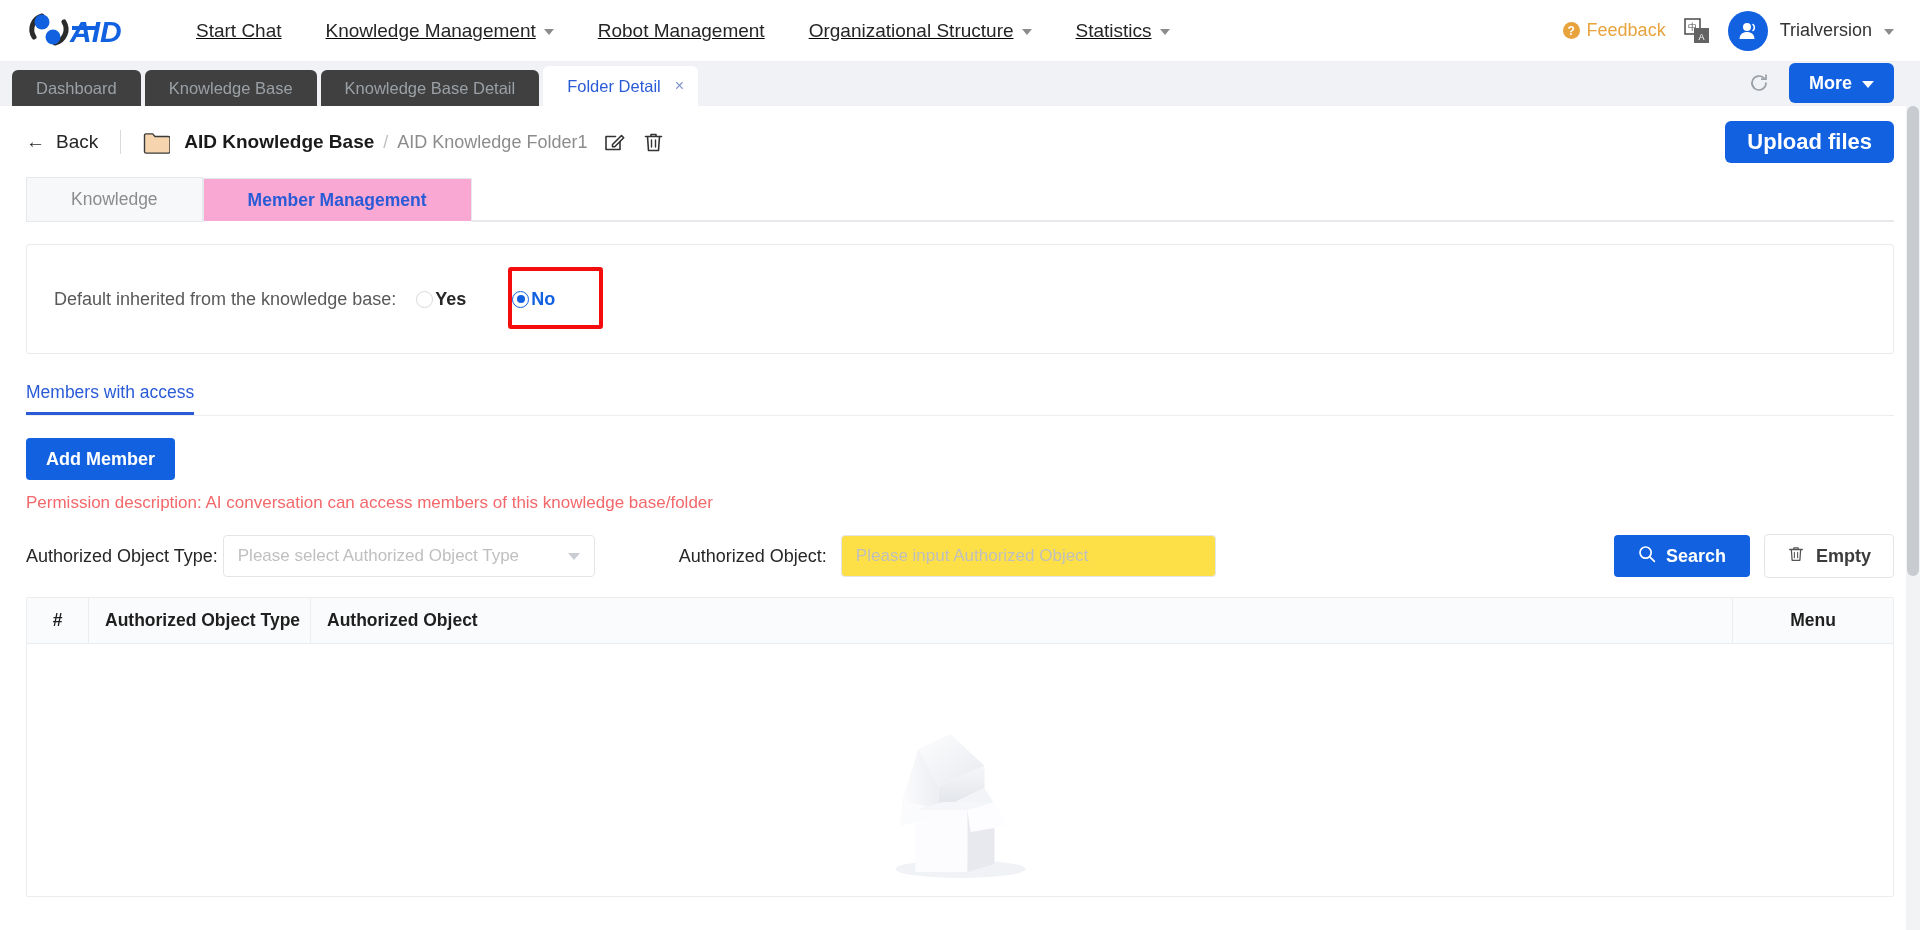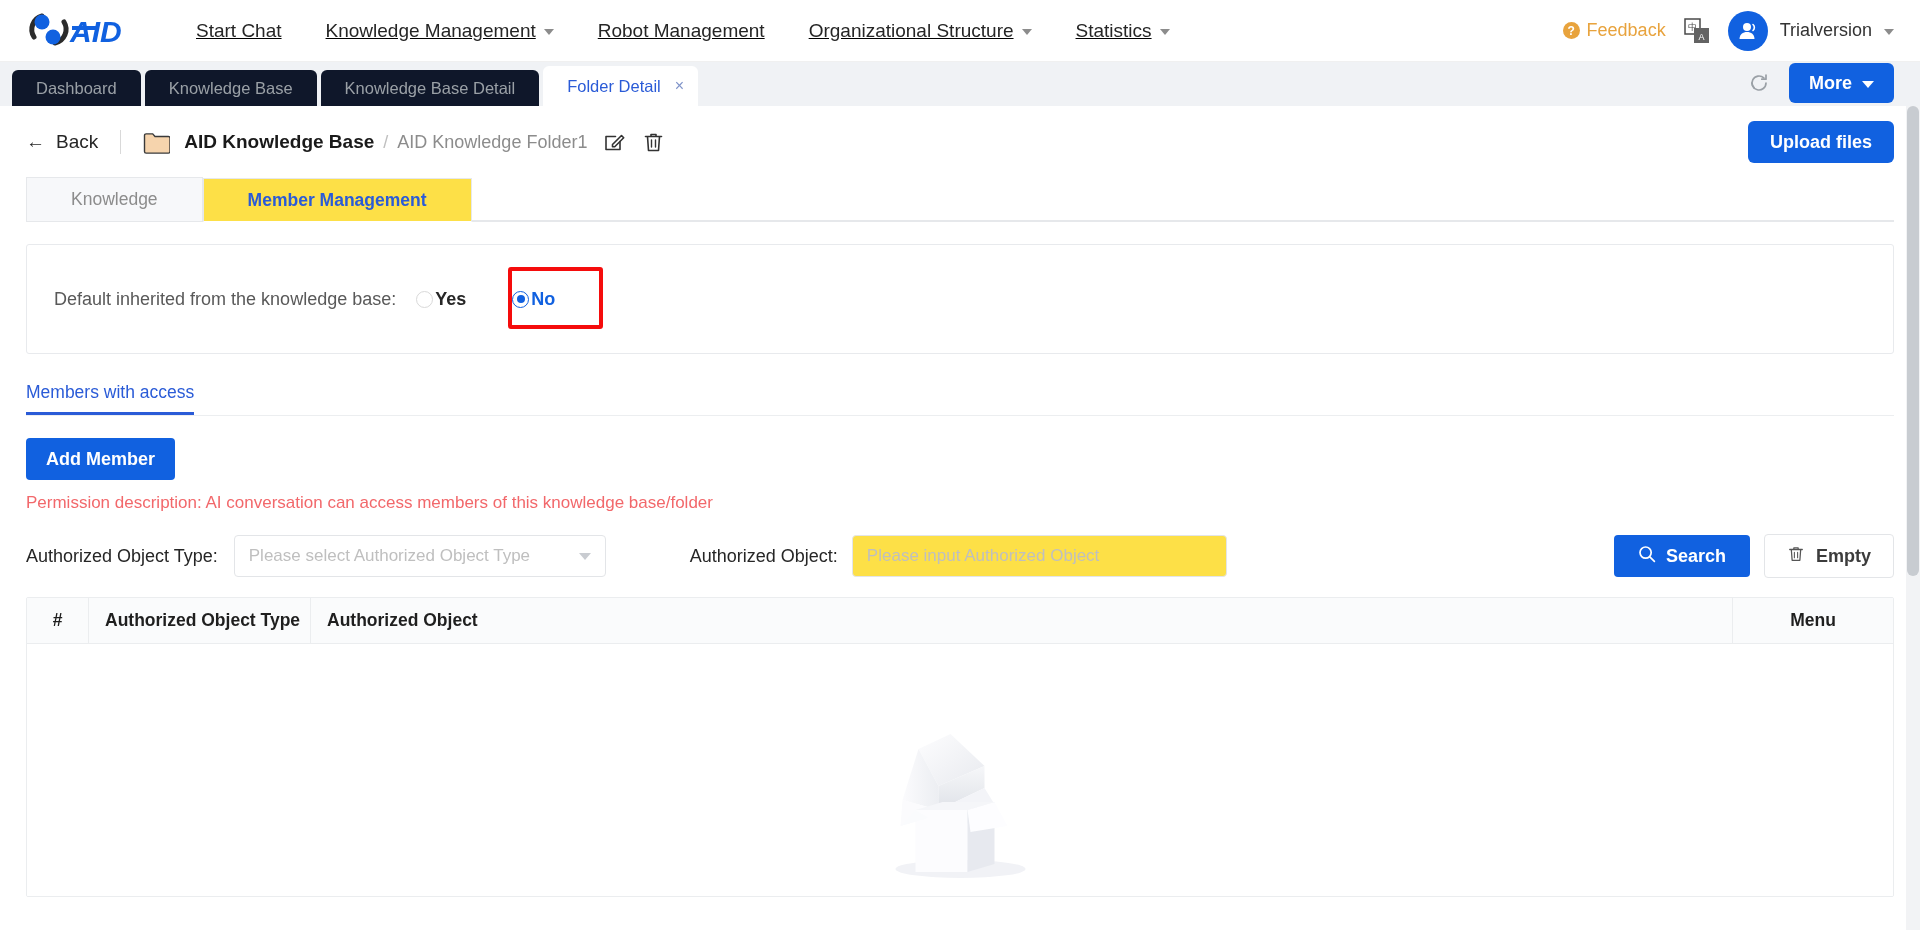--- a/index.html
+++ b/index.html
@@ -67,21 +67,21 @@
     height: 44px;
     background: #f0f2f5;
     display: flex;
     align-items: flex-end;
     padding-left: 12px;
     position: relative;
   }
   .ptab {
     height: 36px;
     padding: 0 24px;
-    background: #0f172a;
+    background: #404040;
     color: #9aa0a6;
     font-size: 16.5px;
     display:flex; align-items:center;
     border-radius: 6px 6px 0 0;
     margin-right: 4px;
     cursor:pointer;
     white-space: nowrap;
   }
   .ptab.active {
     background: #ffffff;
@@ -132,41 +132,41 @@
   .vdiv { width:1px; height:24px; background:#d9d9d9; margin: 0 22px; }
   .crumb-folder { margin-right: 14px; display:flex; }
   .crumb-strong { font-size: 19px; font-weight: bold; color:#1a1a1a; }
   .crumb-sep { margin: 0 9px; color:#bfbfbf; font-size:18px; }
   .crumb-light { font-size: 18px; color:#8c8c8c; }
   .icon-btn { margin-left: 16px; cursor:pointer; display:flex; }
   .upload-btn {
     margin-left:auto;
     background:#1161e0; color:#fff; border:none;
     height: 42px; border-radius:6px; padding: 0 22px;
-    font-size:18px; font-weight:bold; cursor:pointer;
+    font-size:22px; font-weight:bold; cursor:pointer;
     font-family: "Liberation Sans", sans-serif;
     text-align: right;
   }
 
   
   .sectabs {
     display:flex; align-items:flex-end;
     border-bottom: 1px solid #e6e8eb;
     height: 44px;
   }
   .stab {
     height: 44px; padding: 0 44px;
     display:flex; align-items:center;
     font-size: 17.5px;
     background:#f7f8fa; color:#8c8c8c;
     border: 1px solid #e6e8eb; border-bottom: none;
     cursor:pointer; white-space:nowrap;
   }
   .stab.active {
-    background:#fde047; color:#2a5bd7; font-weight:bold;
+    background:#f9a8d4; color:#2a5bd7; font-weight:bold;
     border-bottom: 1px solid #fff;
     margin-bottom: -1px;
   }
   .stab-filler { flex:1; border-bottom: 1px solid #e6e8eb; }
 
   
   .inherit-panel {
     margin-top: 22px;
     border: 1px solid #e8eaed;
     border-radius: 3px;
@@ -227,21 +227,21 @@
   
   .filter-row {
     margin-top: 22px;
     display:flex; align-items:center;
     height: 42px;
   }
   .f-label { font-size: 18px; color:#262626; }
   .select-box {
     width: 372px; height: 42px;
     border: 1px solid #e3e5e8; border-radius: 4px;
-    margin-left: 16px;
+    margin-left: 5px;
     display:flex; align-items:center;
     padding: 0 14px;
     cursor:pointer; background:#fff;
   }
   .select-ph { font-size:17px; color:#bfbfbf; }
   .sel-caret {
     margin-left:auto; width:0;height:0;
     border-left:6px solid transparent;
     border-right:6px solid transparent;
     border-top:7px solid #c9ccd1;

